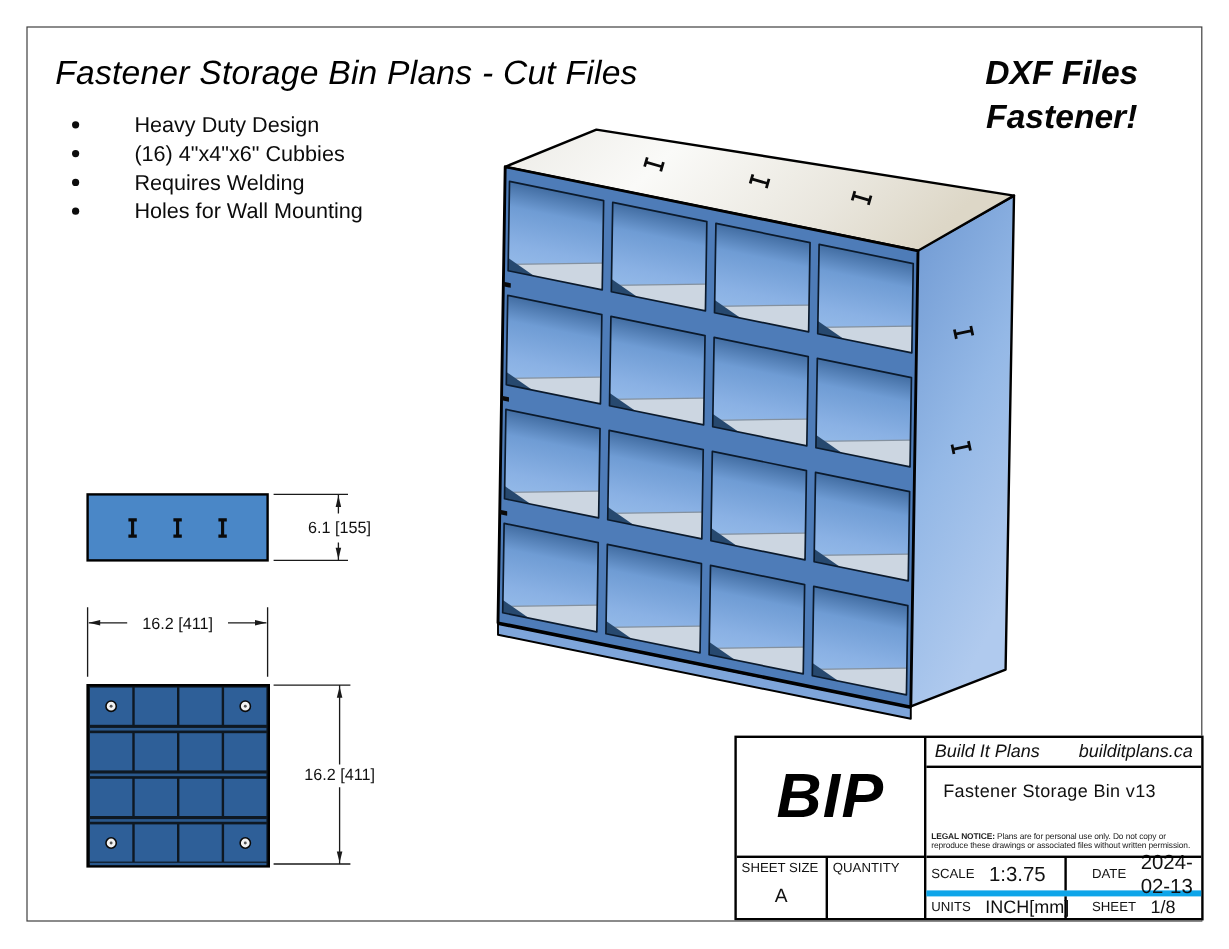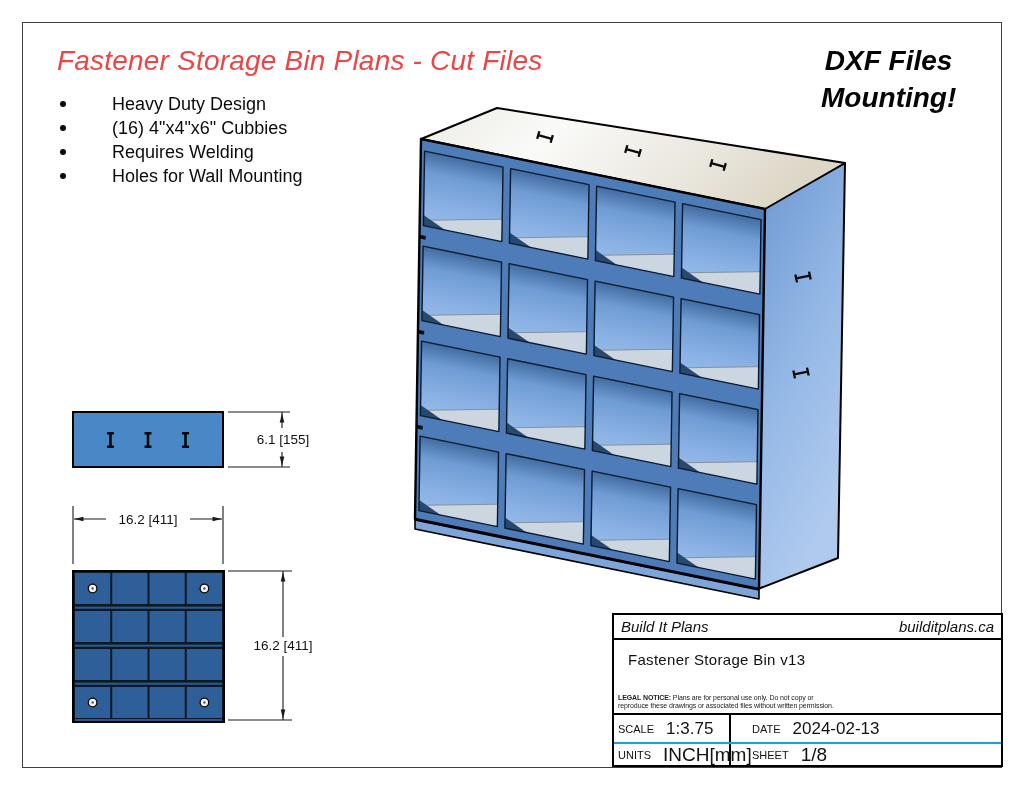--- a/index.html
+++ b/index.html
@@ -2,22 +2,22 @@
 <html><head>
 <meta charset="utf-8">
 <style>
   html,body{margin:0;padding:0;background:#ffffff;}
   body{width:1024px;height:791px;position:relative;overflow:hidden;
        font-family:"Liberation Sans",sans-serif;color:#111;}
   
   .sheet-border{position:absolute;left:22px;top:22px;width:980px;height:746px;
                 border:1.5px solid #3f3f3f;box-sizing:border-box;}
   
-  .page-title{position:absolute;left:57px;top:45px;font-size:28px;font-style:italic;
-              color:#ef4444;white-space:nowrap;letter-spacing:.2px;}
+  .page-title{position:absolute;left:46px;top:45px;font-size:28px;font-style:italic;
+              color:#000000;white-space:nowrap;letter-spacing:.2px;}
   
   .features{position:absolute;left:60px;top:92px;margin:0;padding:0;list-style:none;}
   .features li{display:flex;align-items:center;height:24px;font-size:18px;color:#0c0c0c;gap:15px;}
   .features .dot{width:6px;height:6px;border-radius:50%;background:#0c0c0c;margin-right:31px;flex:0 0 auto;}
   
   .promo{position:absolute;left:821px;top:42px;font-size:28px;font-weight:bold;
          font-style:italic;line-height:37px;color:#050505;white-space:nowrap;text-align:center;}
   
   svg.drawing{position:absolute;left:0;top:0;}
   svg text{font-family:"Liberation Sans",sans-serif;}
@@ -34,26 +34,26 @@
   .tb-label{font-size:11px;color:#111;}
   .tb-cell-label{position:absolute;left:4px;top:3px;font-size:11px;}
   .tb-bigval{position:absolute;left:0;right:0;top:24px;text-align:center;font-size:16px;}
   .tb-right{flex:1;display:flex;flex-direction:column;}
   .tb-row1{height:23px;flex:0 0 23px;border-bottom:2px solid #000;display:flex;align-items:center;
            justify-content:space-between;padding:0 7px;font-size:15px;font-style:italic;}
   .tb-row2{height:73px;flex:0 0 73px;border-bottom:2px solid #000;position:relative;}
   .tb-dtitle{position:absolute;left:14px;top:11px;font-size:15px;letter-spacing:.3px;}
   .tb-legal{position:absolute;left:4px;bottom:2px;right:2px;font-size:7px;line-height:8.6px;
             color:#222;letter-spacing:-0.1px;white-space:nowrap;}
-  .tb-row3{height:27px;flex:0 0 27px;border-bottom:2px solid #0ea5e9;display:flex;}
+  .tb-row3{height:27px;flex:0 0 27px;border-bottom:5px solid #0ea5e9;display:flex;}
   .tb-row4{flex:1;display:flex;}
   .tb-c1{width:117px;flex:0 0 117px;border-right:2px solid #000;display:flex;align-items:center;padding-left:4px;box-sizing:border-box;}
   .tb-c2{flex:1;display:flex;align-items:center;padding-left:21px;}
   .tb-val{font-size:17px;margin-left:12px;}
-  .tb-val.small{font-size:19px;}
+  .tb-val.small{font-size:15px;}
 </style>
 </head>
 <body>
 
 <div class="sheet-border"></div>
 
 <div class="page-title">Fastener Storage Bin Plans - Cut Files</div>
 
 <ul class="features">
   <li>
@@ -69,21 +69,21 @@
       <span>Requires Welding</span>
     </li>
   <li>
       <span class="dot"></span>
       <span>Holes for Wall Mounting</span>
     </li>
 </ul>
 
 <div class="promo">
   <div>DXF Files</div>
-  <div>Mounting!</div>
+  <div>Fastener!</div>
 </div>
 
 <svg class="drawing" width="1024" height="791" viewBox="0 0 1024 791">
   <defs>
     <linearGradient id="gInt" x1="0" y1="0" x2="0" y2="1">
       <stop offset="0" stop-color="#426da2"></stop>
       <stop offset="0.28" stop-color="#6f9cd4"></stop>
       <stop offset="0.7" stop-color="#8ab1e4"></stop>
       <stop offset="1" stop-color="#96bce9"></stop>
     </linearGradient>
@@ -219,20 +219,33 @@
 
   <g stroke="#1a1a1a" stroke-width="1.1" fill="none">
     <path d="M228,571 H292 M228,720 H292 M283,571 V637 M283,656 V720"></path>
     <polygon points="283,572 280.7,581.5 285.3,581.5" fill="#1a1a1a" stroke="none"></polygon>
     <polygon points="283,719 280.7,709.5 285.3,709.5" fill="#1a1a1a" stroke="none"></polygon>
   </g>
   <text class="dimtxt" x="283" y="650" text-anchor="middle">16.2 [411]</text>
 </svg>
 
 <div class="tblock">
+  <div class="tb-left">
+    <div class="tb-logo">BIP</div>
+    <div class="tb-left-bottom">
+      <div class="tb-ssize">
+        <div class="tb-cell-label">SHEET SIZE</div>
+        <div class="tb-bigval">A</div>
+      </div>
+      <div class="tb-qty">
+        <div class="tb-cell-label">QUANTITY</div>
+        <div class="tb-bigval"></div>
+      </div>
+    </div>
+  </div>
   <div class="tb-right">
     <div class="tb-row1">
       <span>Build It Plans</span>
       <span>builditplans.ca</span>
     </div>
     <div class="tb-row2">
       <div class="tb-dtitle">Fastener Storage Bin v13</div>
       <div class="tb-legal">
         <div><b>LEGAL NOTICE:</b><span> Plans are for personal use only. Do not copy or</span></div>
         <div>reproduce these drawings or associated files without written permission.</div>

